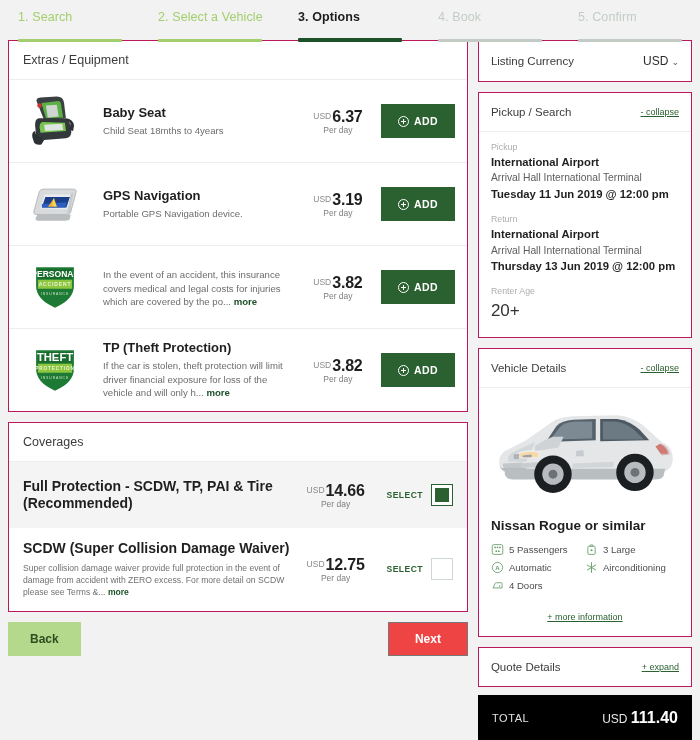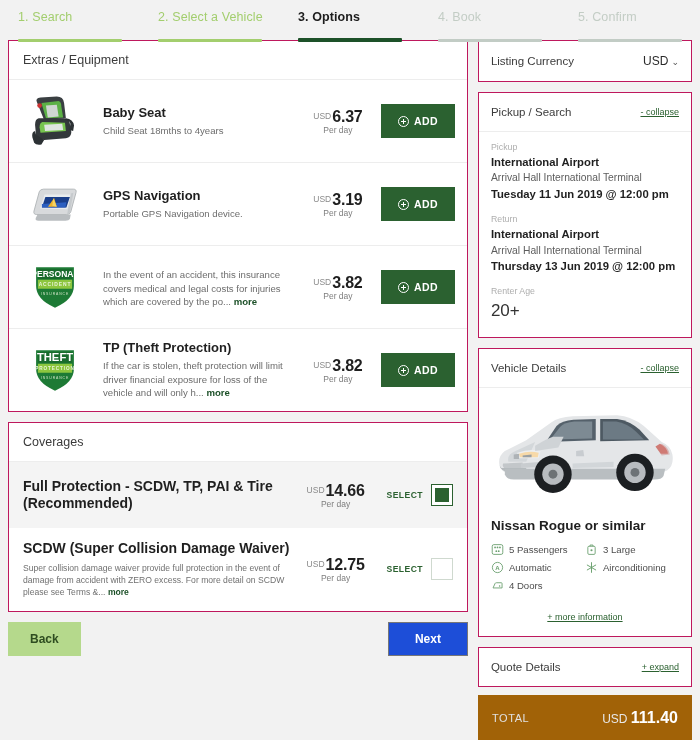--- a/index.html
+++ b/index.html
@@ -67,21 +67,21 @@
   .cov-desc { font-size: 8.6px; color: #707070; line-height: 1.45; margin-top: 4px; }
   .cov-desc .more { color: #1d5129; font-weight: bold; }
   .sel-label { font-size: 8.6px; font-weight: bold; color: #2b6130; letter-spacing: .4px; margin: 0 8px; }
   .checkbox { width: 22px; height: 22px; border: 1px solid #cfd9cf; background: #fff; flex: none; display:flex; align-items:center; justify-content:center; cursor:pointer; }
   .checkbox.on { border-color: #2b6130; }
   .checkbox.on::after { content:""; width: 14px; height: 14px; background: #2b6130; display:block; }
 
   
   .navbar { display: flex; justify-content: space-between; padding: 10px 0 0 0; }
   .btn-back { background: #b5d98c; color: #2e4d20; border: none; padding: 9px 22px; font-size: 12px; font-weight: bold; cursor: pointer; }
-  .btn-next { background: #1d4ed8; color: #fff; border: 1px solid #777; padding: 9px 26px; font-size: 12px; font-weight: bold; cursor: pointer; }
+  .btn-next { background: #ef4444; color: #fff; border: 1px solid #777; padding: 9px 26px; font-size: 12px; font-weight: bold; cursor: pointer; }
 
   
   .side-head {
     display: flex; justify-content: space-between; align-items: center;
     padding: 13px 12px; font-size: 11.5px; color: #3b3b3b; gap: 44px;
   }
   .side-head.bordered { border-bottom: 1px solid #ededed; }
   .cur-sel { font-size: 12px; color: #2a2a2a; }
   .collapse-link { font-size: 9px; color: #2b6130; text-decoration: underline; cursor: pointer; }
   .side-body { padding: 10px 12px 13px; }
@@ -91,21 +91,21 @@
   .gap { height: 12px; }
   .car-wrap { padding: 4px 8px 0; text-align: center; }
   .car-wrap svg { width: 100%; height: 118px; }
   .veh-title { font-size: 13.5px; font-weight: bold; color: #1f1f1f; padding: 4px 12px 8px; }
   .specs { display: flex; flex-wrap: wrap; padding: 0 12px 6px; }
   .spec { width: 50%; display: flex; align-items: center; gap: 5px; font-size: 9.6px; color: #4e4e4e; padding: 2.5px 0; }
   .spec .ic { width: 13px; height: 13px; flex: none; color: #6ba06f; }
   .more-info { text-align: center; padding: 5px 0 12px; }
   .more-info span { font-size: 9px; color: #2b6130; text-decoration: underline; cursor: pointer; }
   .total-bar {
-    background: #a16207; color: #fff; display: flex; justify-content: space-between;
+    background: #000000; color: #fff; display: flex; justify-content: space-between;
     align-items: center; padding: 14px 14px; margin-top: 8px;
   }
   .total-bar .t-lbl { font-size: 11px; letter-spacing: .6px; color: #e0e0e0; }
   .total-bar .t-val { font-size: 12px; color: #e8e8e8; }
   .total-bar .t-val b { font-size: 16px; color: #fff; }
   .sep { height: 10px; }
   .caret { font-size: 9px; color: #555; margin-left: 3px; }
 </style>
 </head>
 <body>

